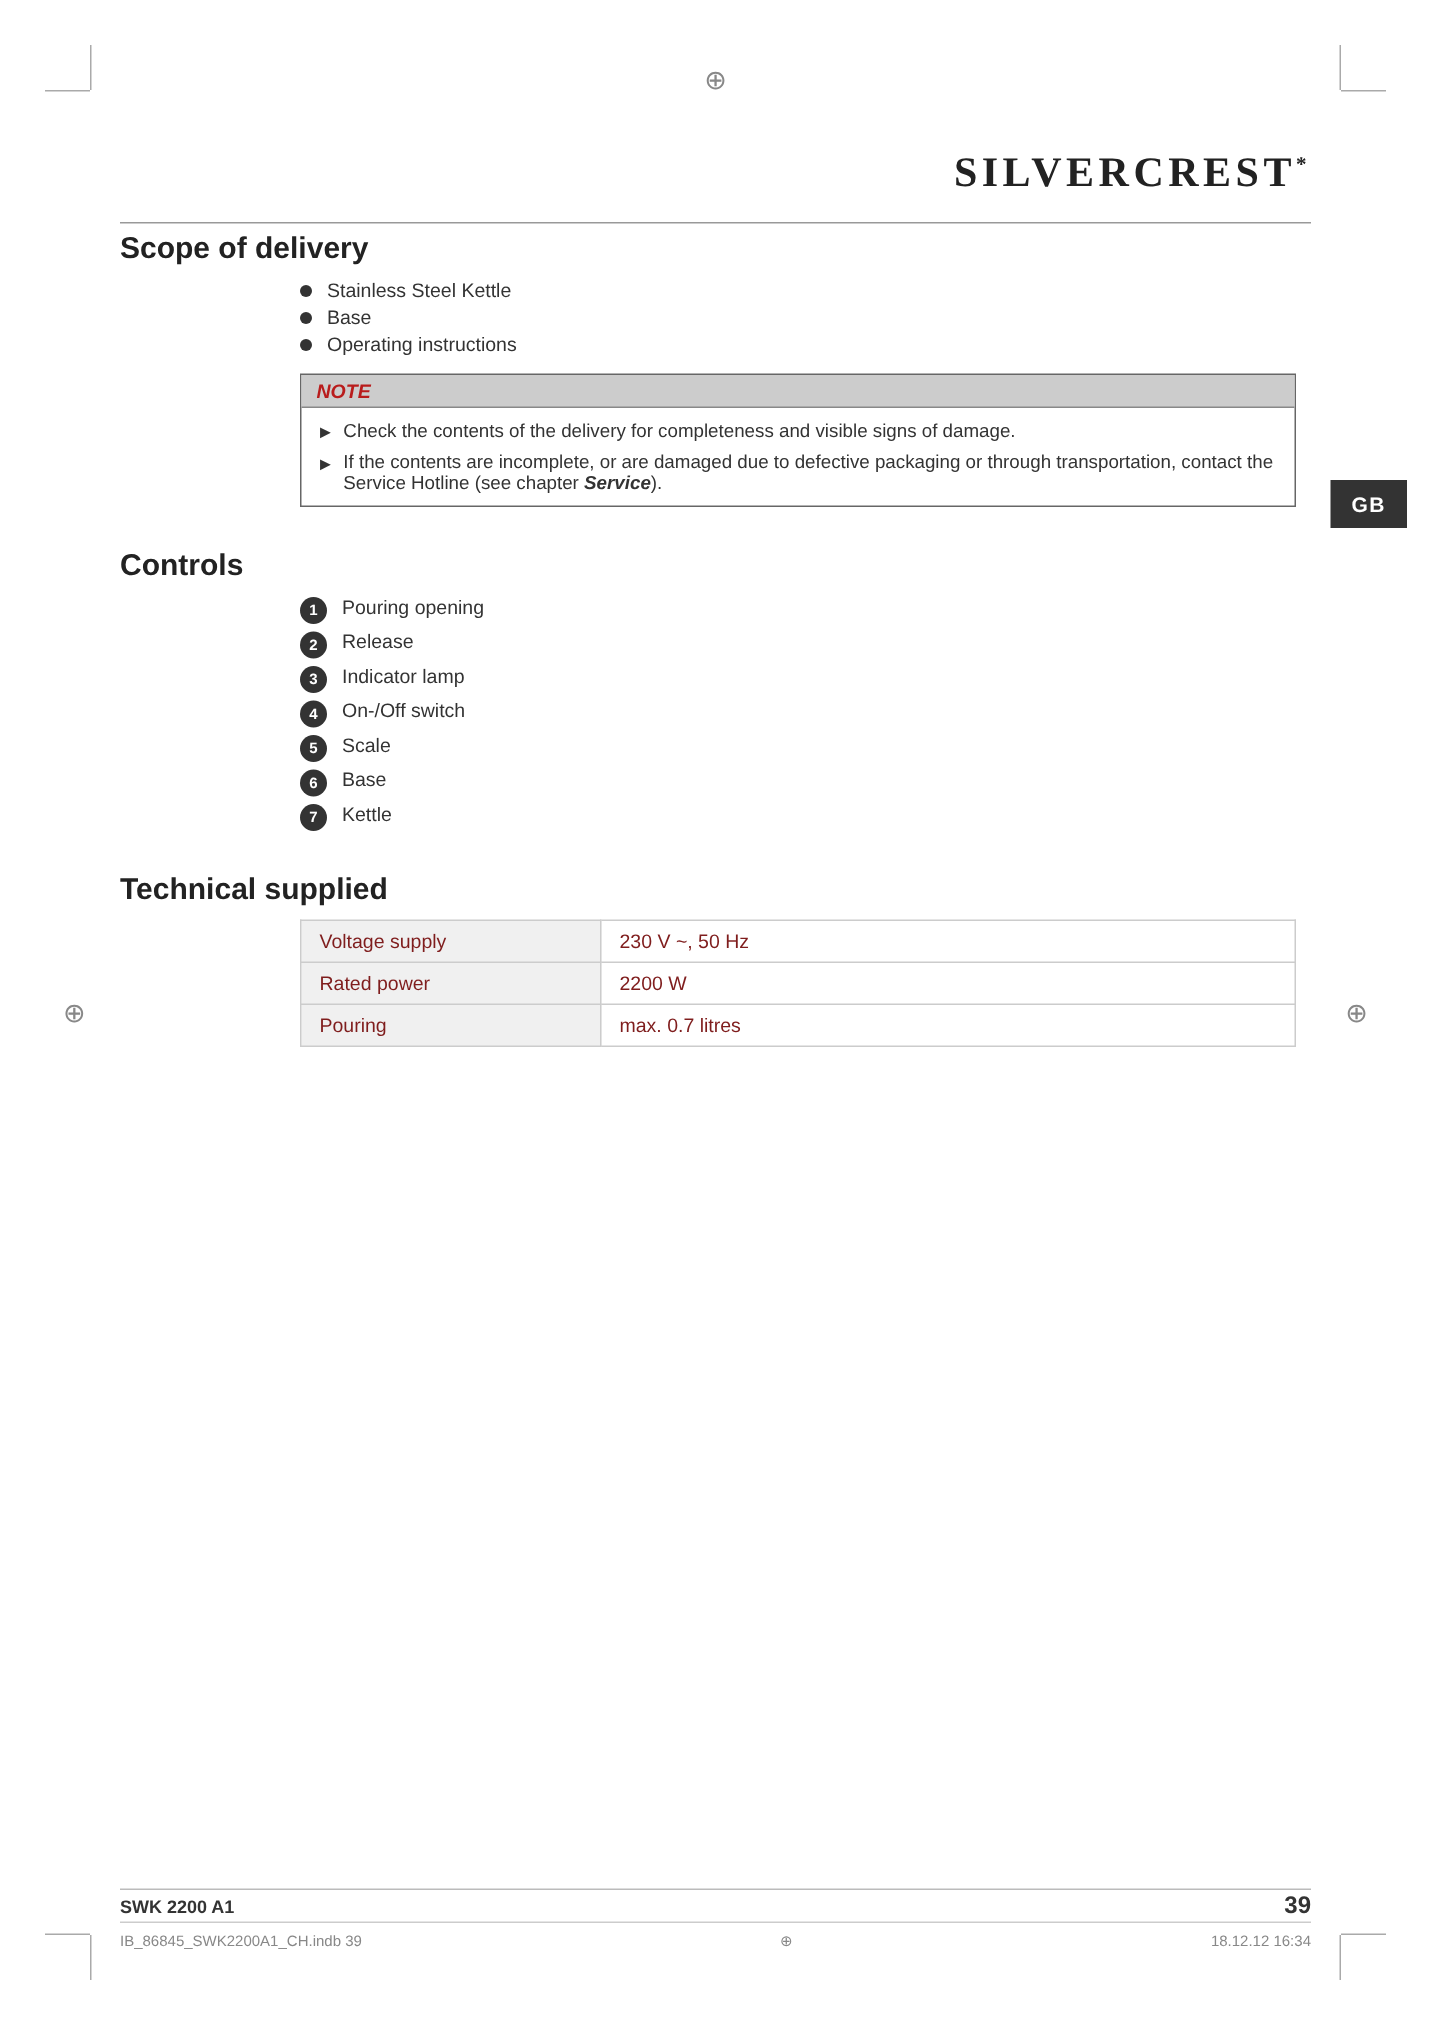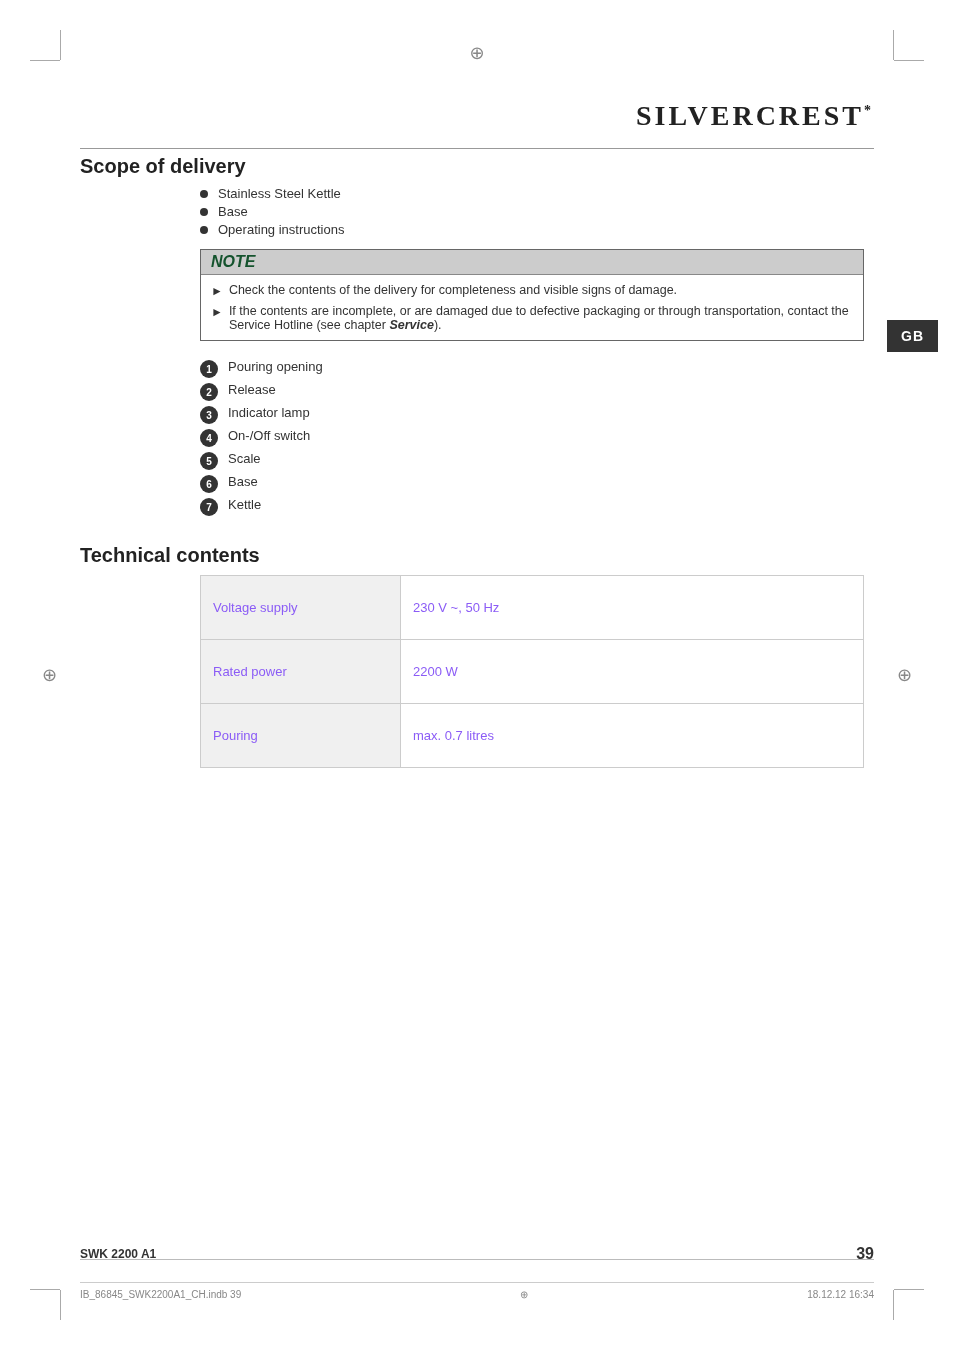--- a/index.html
+++ b/index.html
@@ -148,24 +148,24 @@
     .note-box {
       margin-left: 120px;
       margin-right: 0;
       border: 1.5px solid #666;
       margin-bottom: 18px;
     }
 
     .note-header {
       background: #ccc;
       padding: 3px 10px;
-      font-size: 16px;
+      font-size: 13px;
       font-weight: bold;
       font-style: italic;
-      color: #14532d;
+      color: #b91c1c;
       border-bottom: 1px solid #888;
     }
 
     .note-body {
       padding: 8px 10px;
     }
 
     .note-item {
       display: flex;
       align-items: flex-start;
@@ -222,38 +222,38 @@
       border-collapse: collapse;
       width: calc(100% - 120px);
       font-size: 13px;
     }
 
     .tech-table tr {
       border-bottom: 1px solid #ccc;
     }
 
     .tech-table td {
-      padding: 24px 12px;
+      padding: 6px 12px;
       border: 1px solid #ccc;
-      color: #8b5cf6;
+      color: #7f1d1d;
     }
 
     .tech-table td:first-child {
       background: #f0f0f0;
       width: 200px;
     }
 
     .tech-table td:last-child {
       background: #fff;
     }
 
     
     .footer {
       position: absolute;
-      bottom: 87px;
+      bottom: 70px;
       left: 80px;
       right: 80px;
       display: flex;
       align-items: center;
       justify-content: space-between;
     }
 
     .footer-model {
       font-size: 12px;
       font-weight: bold;
@@ -361,20 +361,21 @@
           <span class="note-arrow">►</span>
           <span>Check the contents of the delivery for completeness and visible signs of damage.</span>
         </div>
         <div class="note-item">
           <span class="note-arrow">►</span>
           <span>If the contents are incomplete, or are damaged due to defective packaging or through transportation, contact the Service Hotline (see chapter <span class="service-bold">Service</span>).</span>
         </div>
       </div>
     </div>
 
+    <h2 class="section-title controls-title">Controls</h2>
 
     <ul class="controls-list">
       <li>
         <span class="ctrl-num">1</span>
         <span>Pouring opening</span>
       </li>
       <li>
         <span class="ctrl-num">2</span>
         <span>Release</span>
       </li>
@@ -393,21 +394,21 @@
       <li>
         <span class="ctrl-num">6</span>
         <span>Base</span>
       </li>
       <li>
         <span class="ctrl-num">7</span>
         <span>Kettle</span>
       </li>
     </ul>
 
-    <h2 class="section-title technical-title">Technical contents</h2>
+    <h2 class="section-title technical-title">Technical supplied</h2>
 
     <table class="tech-table">
       <tbody>
           <tr>
         <td>Voltage supply</td>
         <td>230 V ~, 50 Hz</td>
       </tr>
       <tr>
         <td>Rated power</td>
         <td>2200 W</td>

